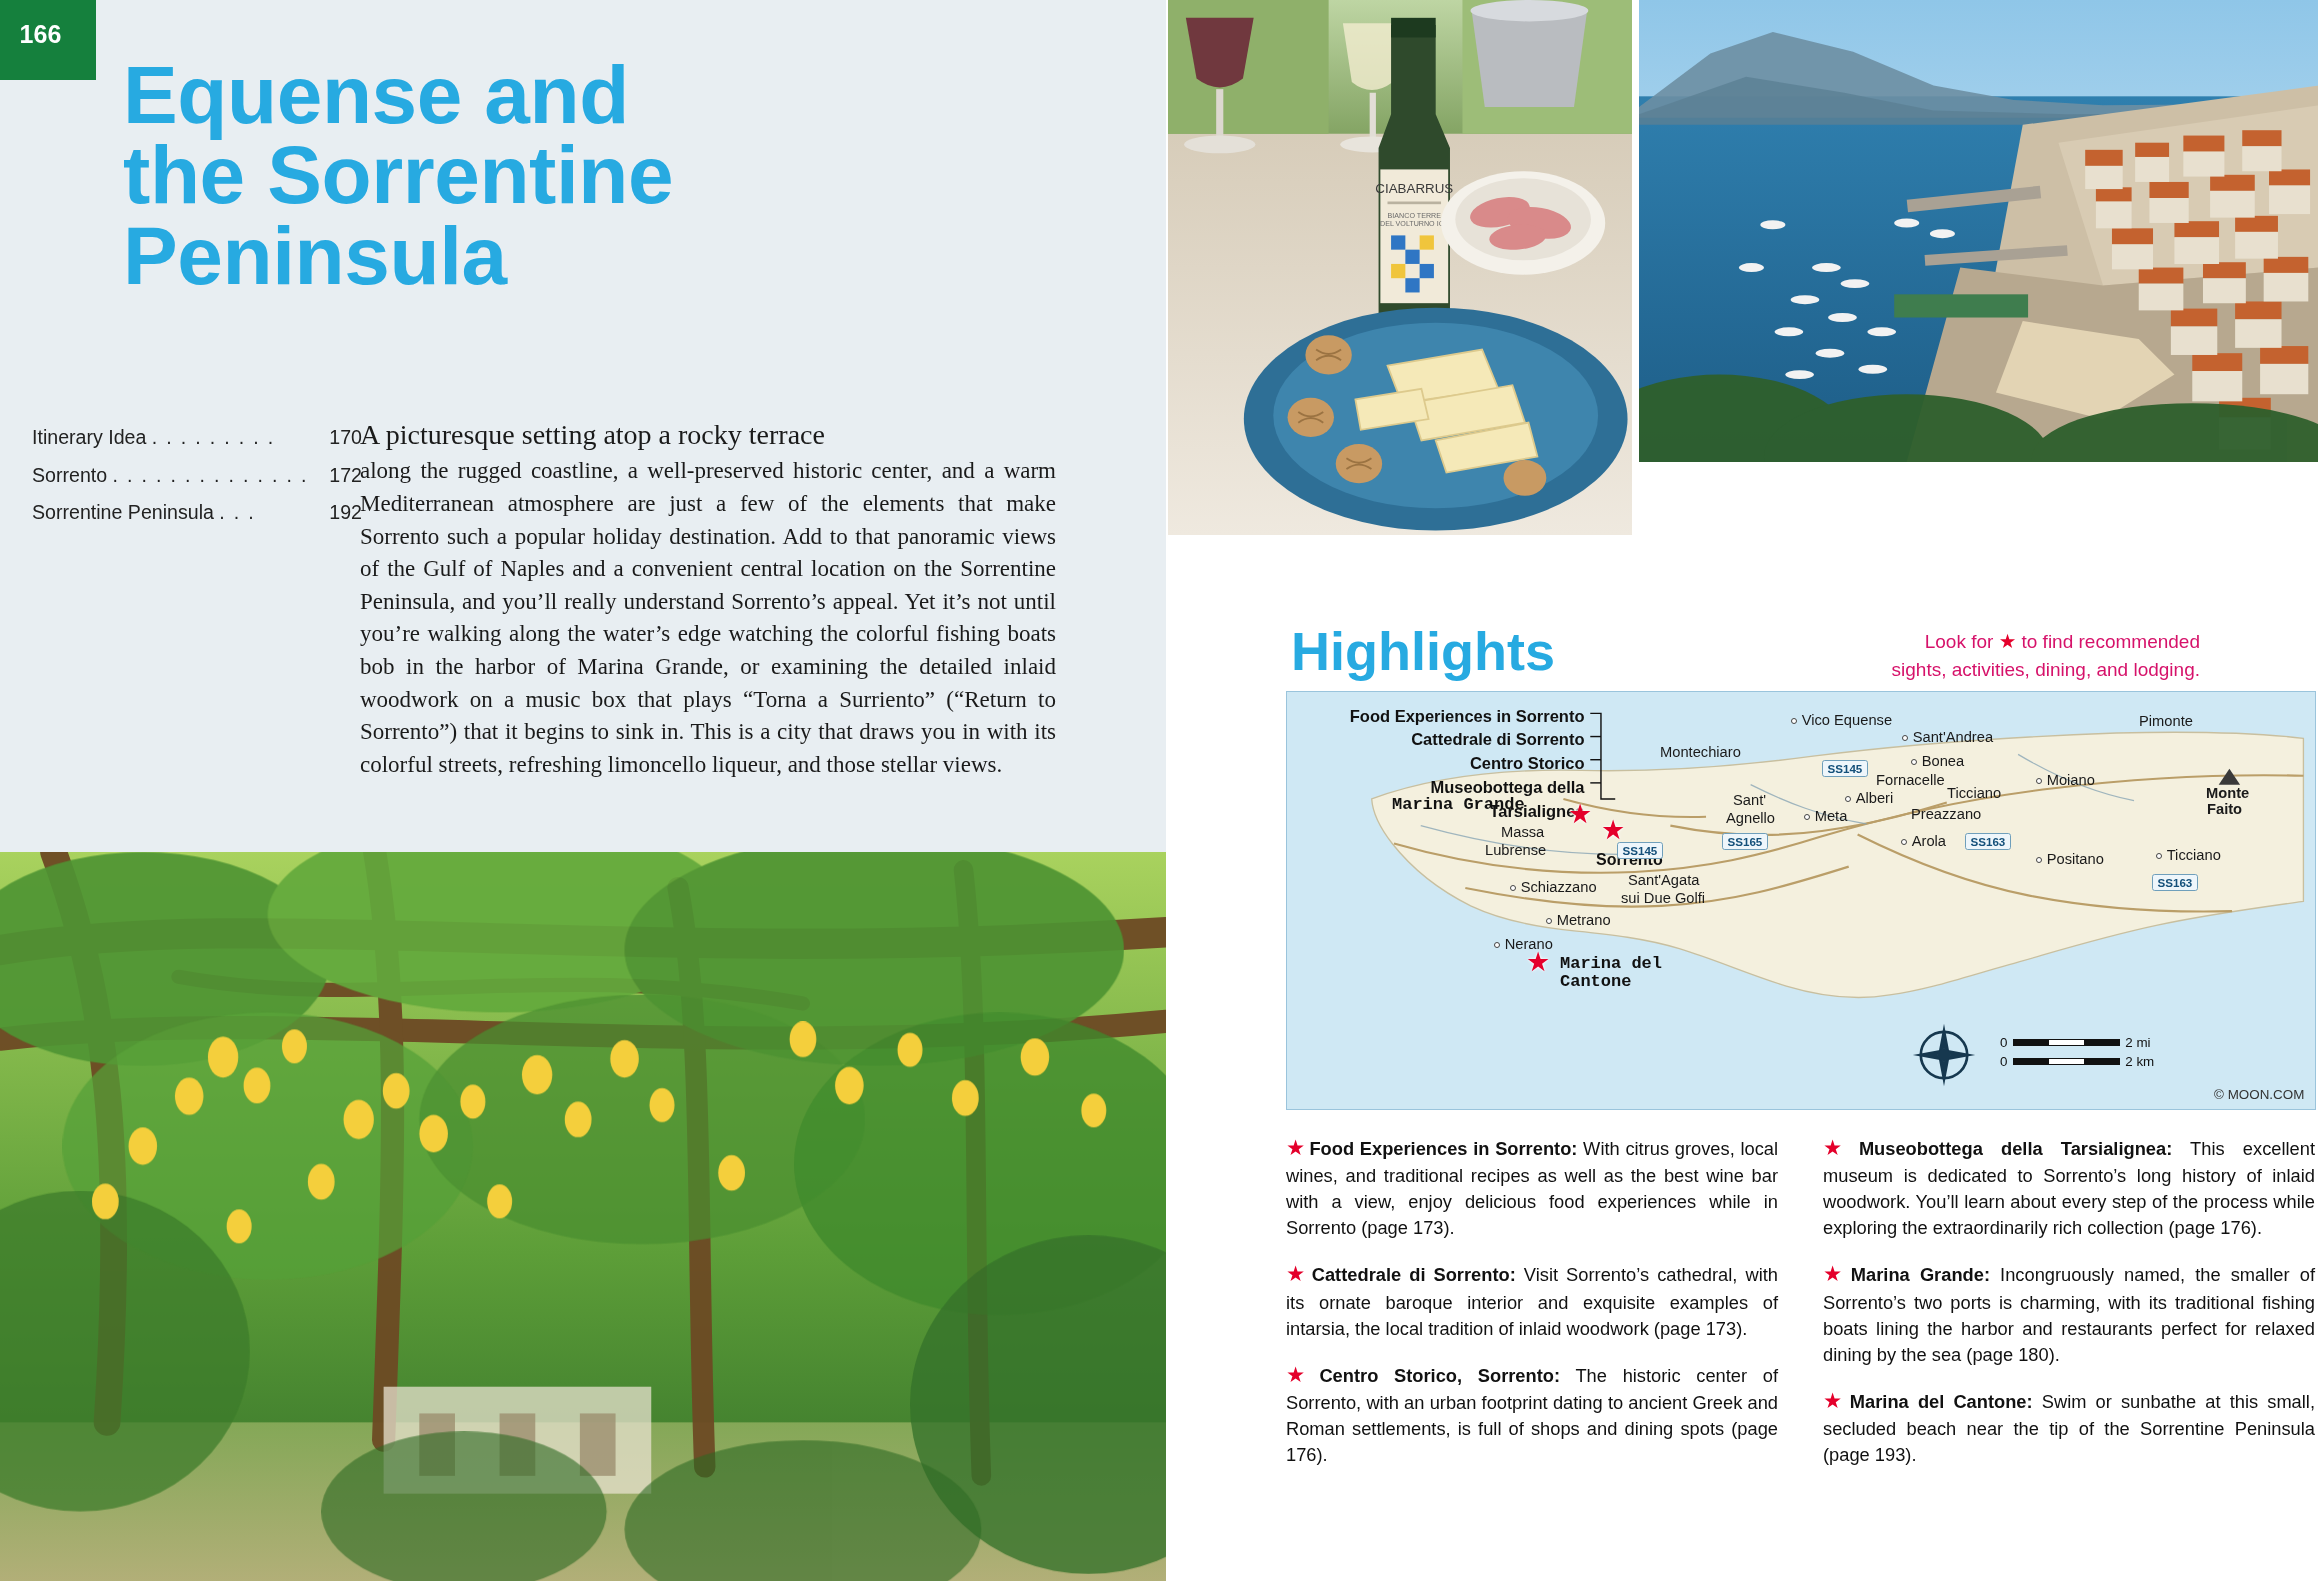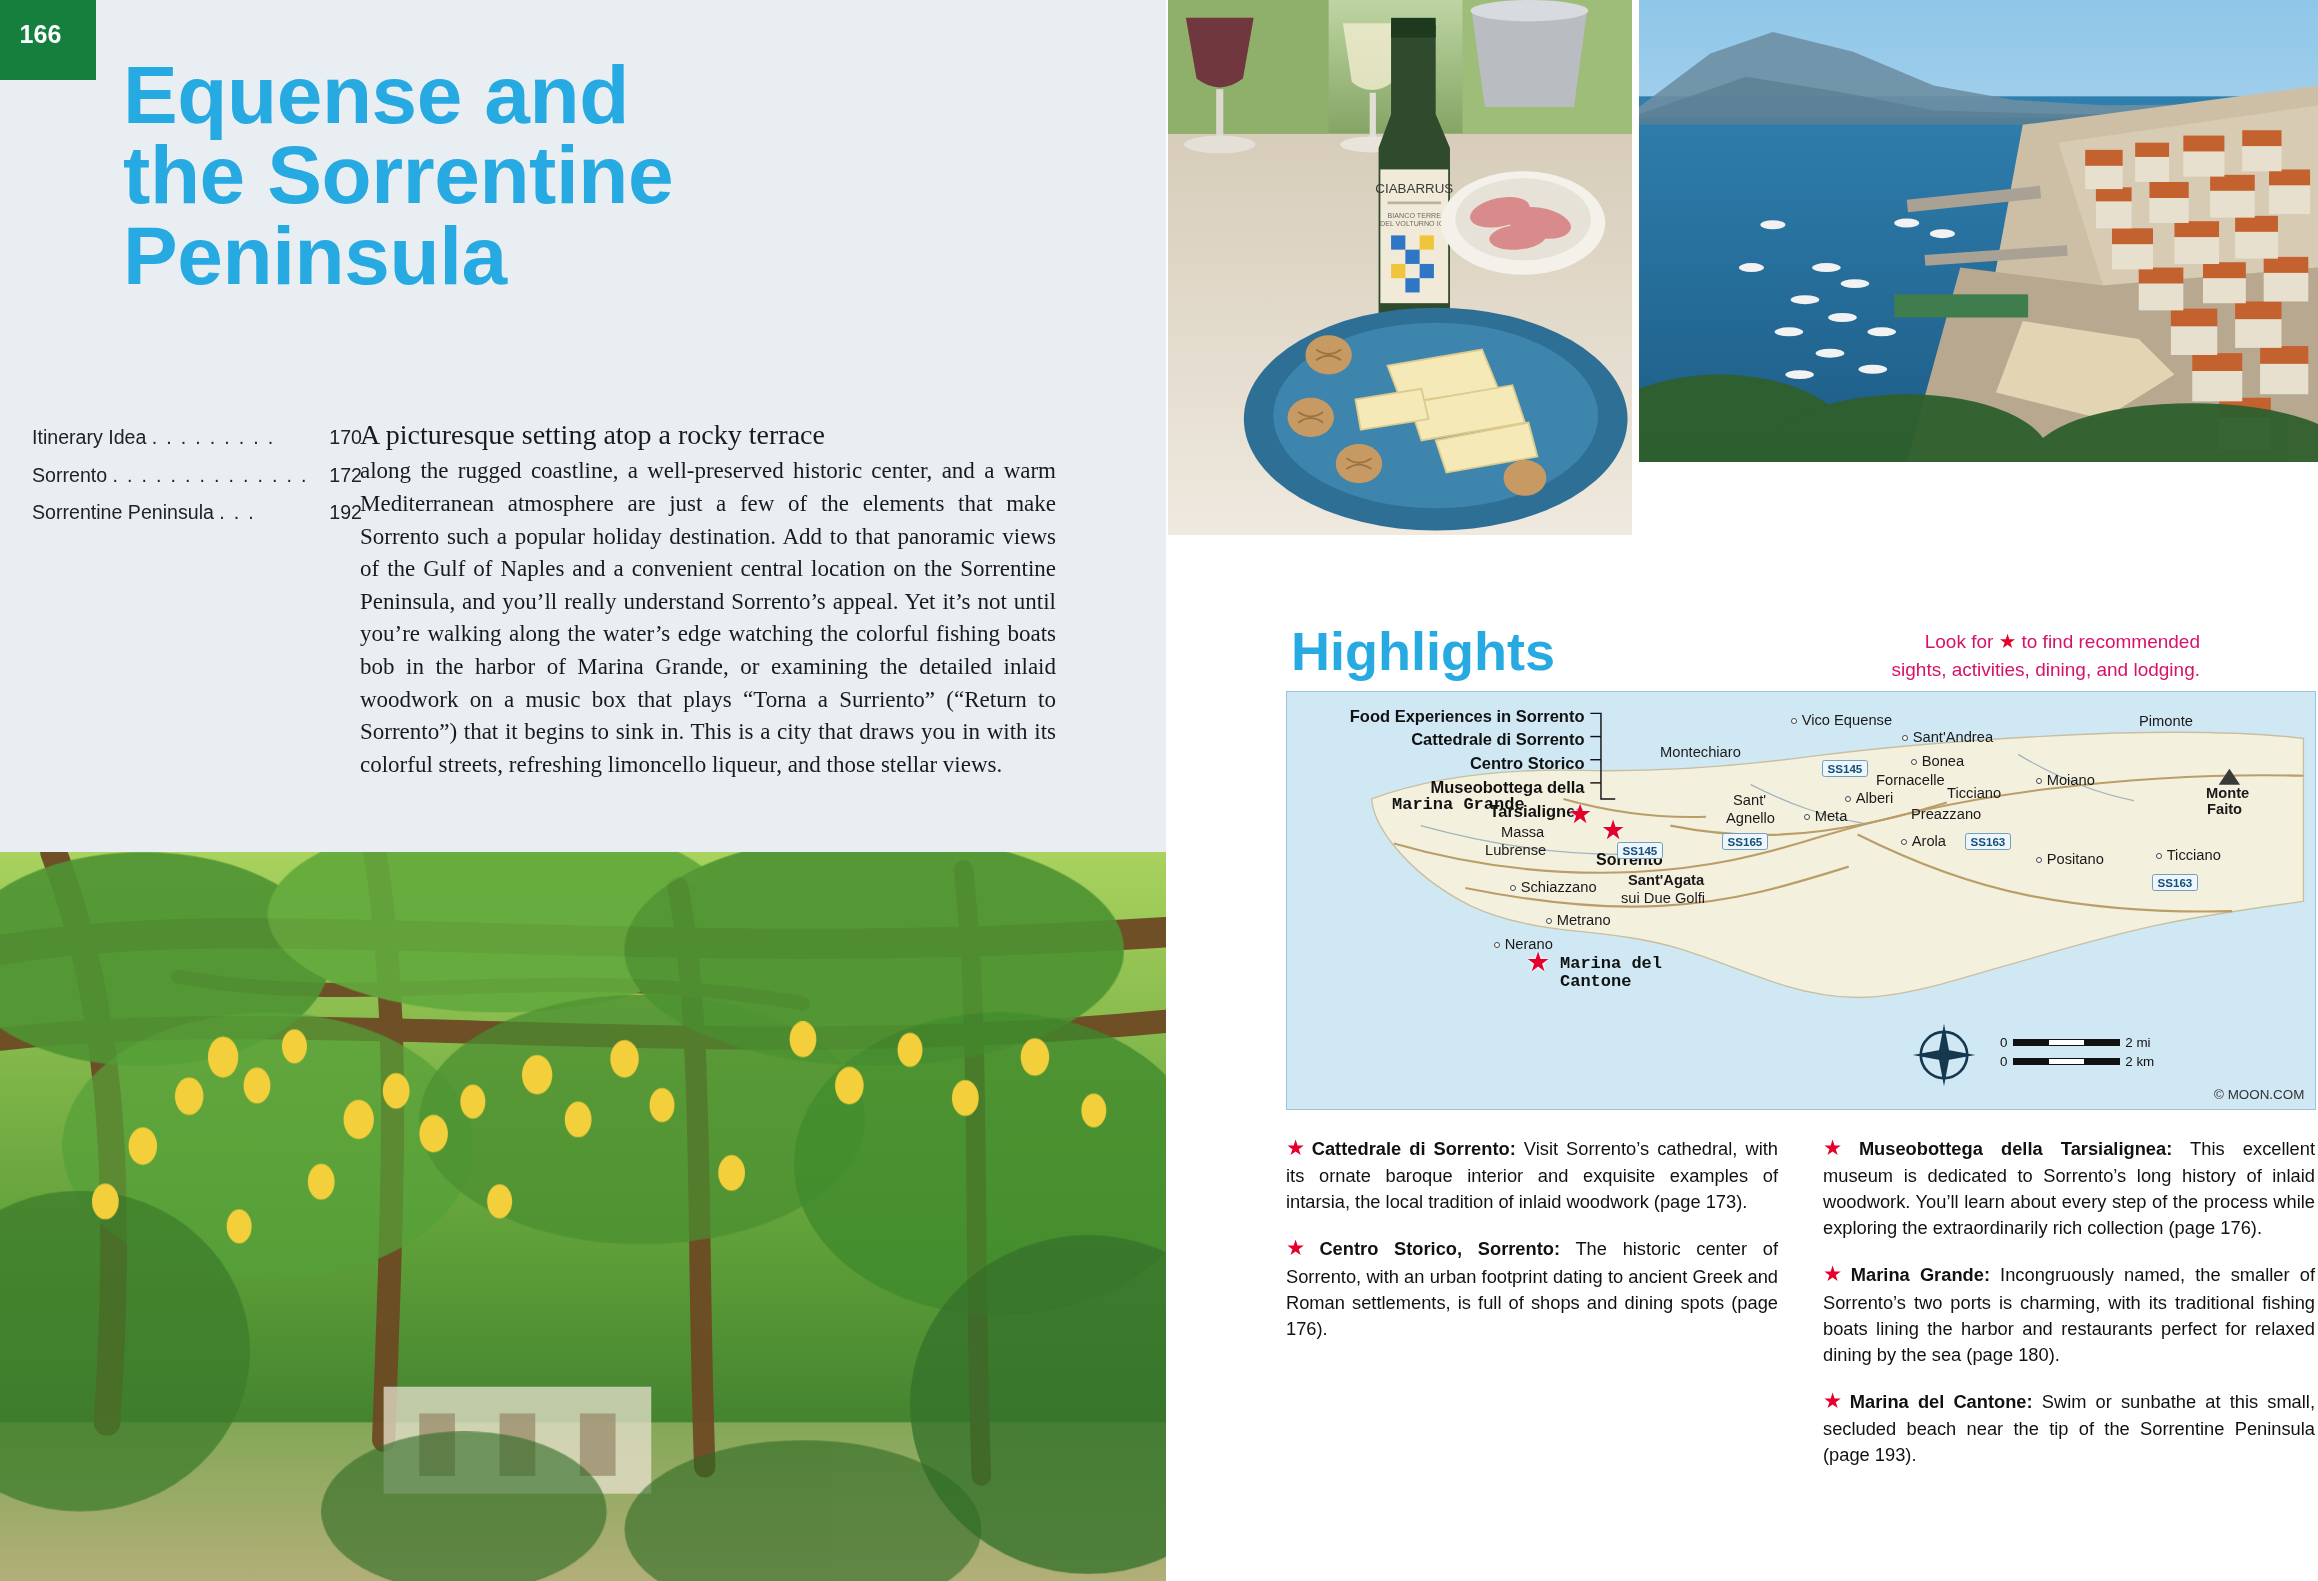--- a/index.html
+++ b/index.html
@@ -500,21 +500,21 @@
       <div class="map-town" style="left:517px; top:116px;"><span class="dot"></span><span>Meta</span></div>
       <div class="map-town" style="left:624px; top:114px;"><span>Preazzano</span></div>
       <div class="map-town" style="left:446px; top:100px;"><span>Sant'</span></div>
       <div class="map-town" style="left:439px; top:118px;"><span>Agnello</span></div>
       <div class="map-town" style="left:614px; top:141px;"><span class="dot"></span><span>Arola</span></div>
       <div class="map-town" style="left:214px; top:132px;"><span>Massa</span></div>
       <div class="map-town" style="left:198px; top:150px;"><span>Lubrense</span></div>
       <div class="map-town" style="left:749px; top:159px;"><span class="dot"></span><span>Positano</span></div>
       <div class="map-town" style="left:869px; top:155px;"><span class="dot"></span><span>Ticciano</span></div>
       <div class="map-town" style="left:223px; top:187px;"><span class="dot"></span><span>Schiazzano</span></div>
-      <div class="map-town" style="left:341px; top:180px;font-weight:bold;"><span>Sant'Agata</span></div>
+      <div class="map-town" style="left:341px; top:180px;"><span>Sant'Agata</span></div>
       <div class="map-town" style="left:334px; top:198px;"><span>sui Due Golfi</span></div>
       <div class="map-town" style="left:259px; top:220px;"><span class="dot"></span><span>Metrano</span></div>
       <div class="map-town" style="left:207px; top:244px;"><span class="dot"></span><span>Nerano</span></div>
 
       <div class="map-town" style="left:919px; top:93px; font-weight:bold;"><span>Monte</span></div>
       <div class="map-town" style="left:920px; top:109px; font-weight:bold;"><span>Faito</span></div>
 
       <div class="road-badge" style="left:535px; top:68px;">SS145</div>
       <div class="road-badge" style="left:330px; top:150px;">SS145</div>
       <div class="road-badge" style="left:435px; top:141px;">SS165</div>
@@ -552,20 +552,23 @@
           <span>2 km</span>
         </div>
       </div>
 
       <div class="moon-credit">© MOON.COM</div>
     </div>
 
     <div class="entries">
       <div class="entry-col">
         <div class="entry">
+          <span class="star">★</span><b>Food Experiences in Sorrento:</b><span> With citrus groves, local wines, and traditional recipes as well as the best wine bar with a view, enjoy delicious food experiences while in Sorrento (page 173).</span>
+        </div>
+        <div class="entry">
           <span class="star">★</span><b>Cattedrale di Sorrento:</b><span> Visit Sorrento’s cathedral, with its ornate baroque interior and exquisite examples of intarsia, the local tradition of inlaid woodwork (page 173).</span>
         </div>
         <div class="entry">
           <span class="star">★</span><b>Centro Storico, Sorrento:</b><span> The historic center of Sorrento, with an urban footprint dating to ancient Greek and Roman settlements, is full of shops and dining spots (page 176).</span>
         </div>
       </div>
       <div class="entry-col">
         <div class="entry">
           <span class="star">★</span><b>Museobottega della Tarsialignea:</b><span> This excellent museum is dedicated to Sorrento’s long history of inlaid woodwork. You’ll learn about every step of the process while exploring the extraordinarily rich collection (page 176).</span>
         </div>

